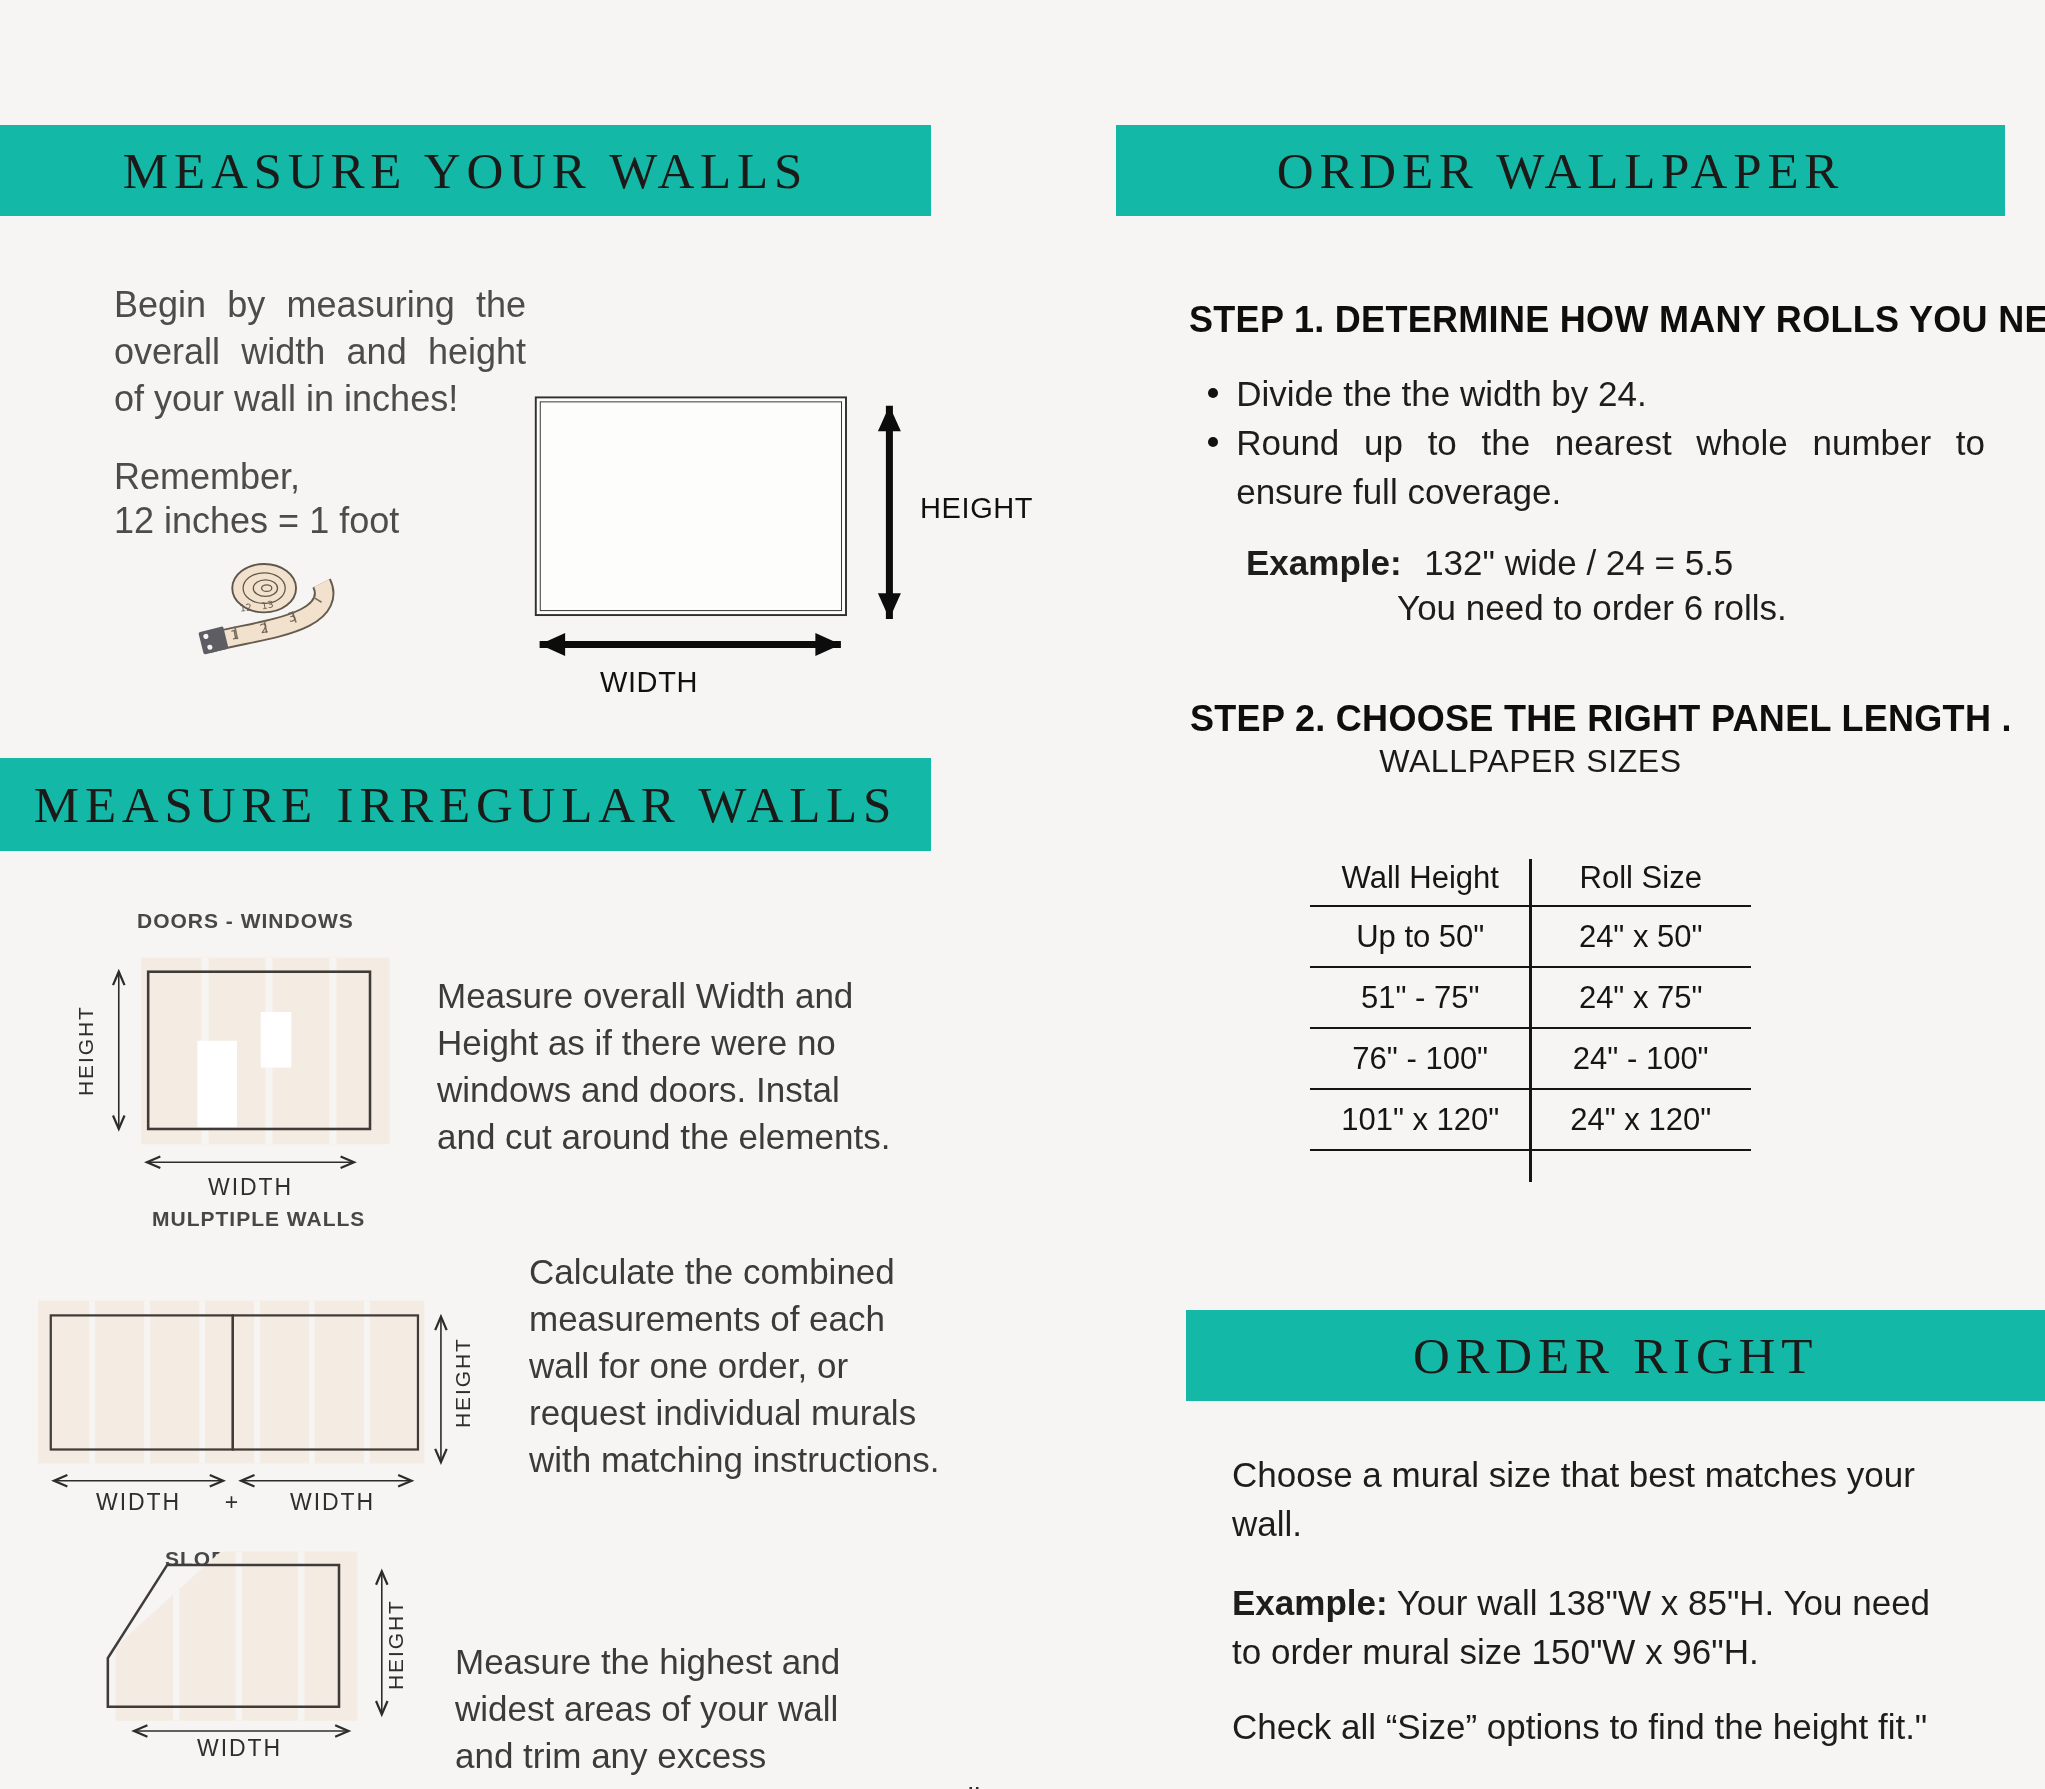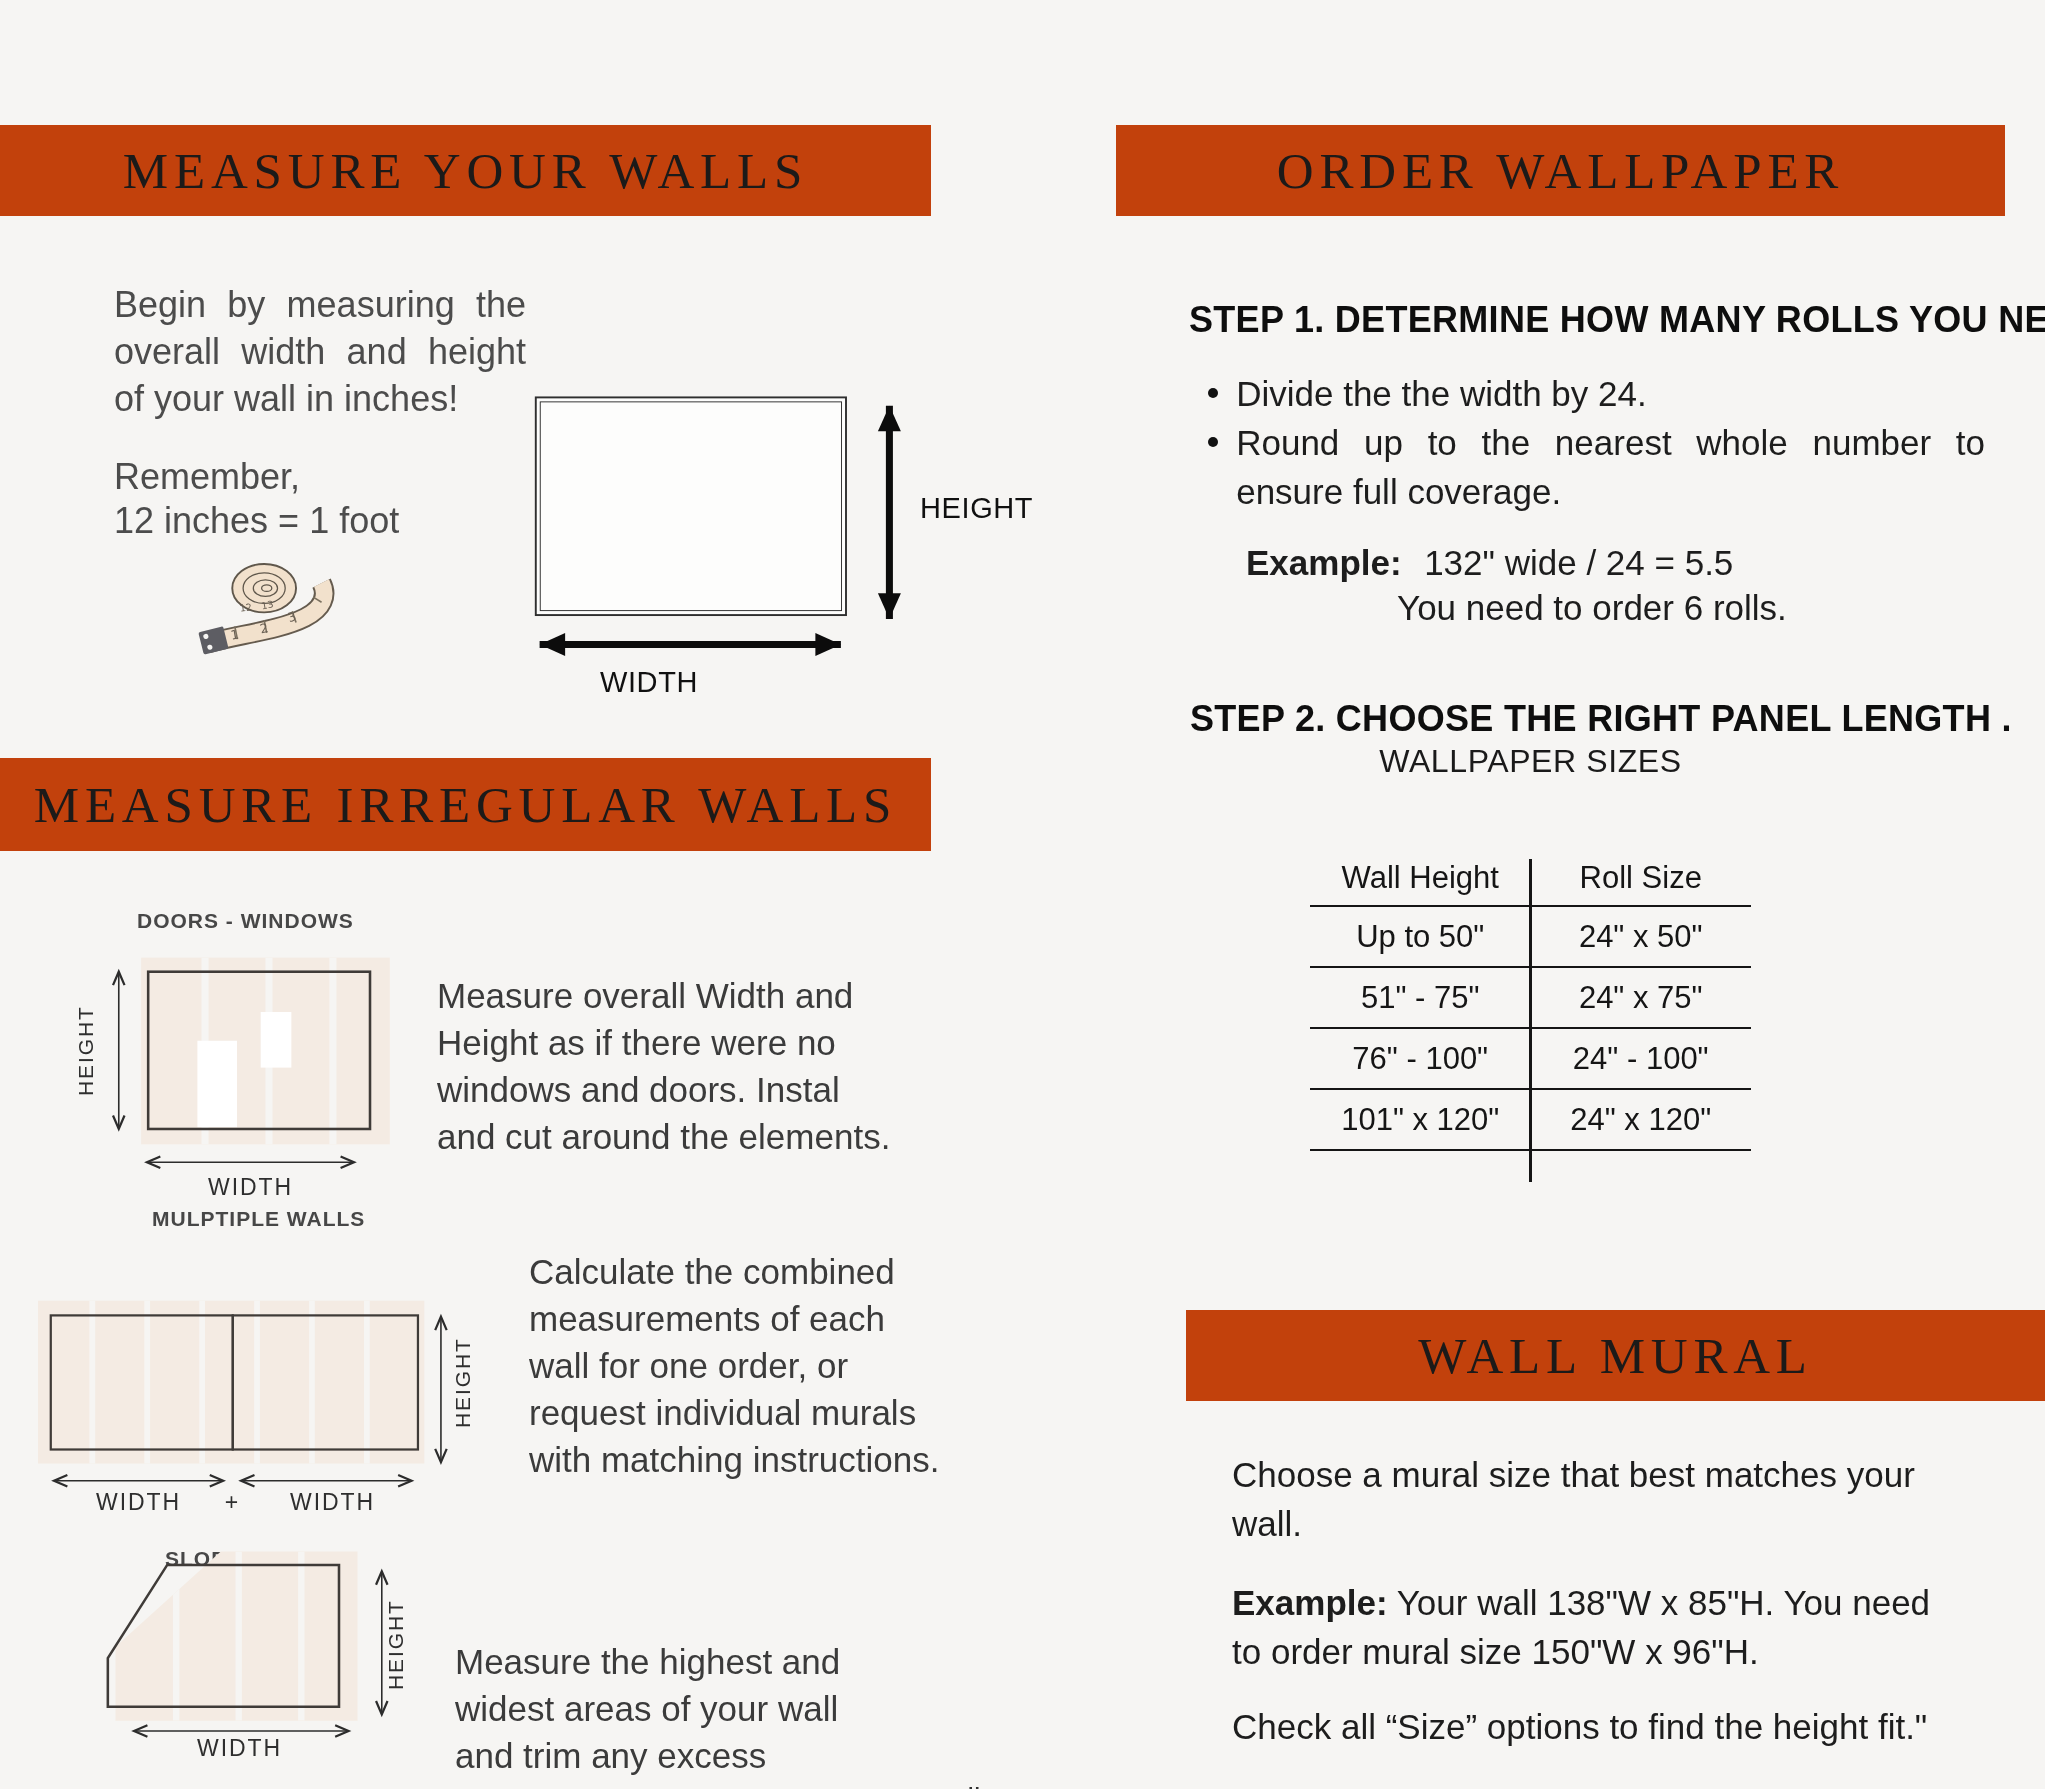--- a/index.html
+++ b/index.html
@@ -6,21 +6,21 @@
   #canvas{
     position:relative;
     width:2046px;height:1790px;
     background:#f6f5f3;
     font-family:"Liberation Sans", sans-serif;
     overflow:hidden;
   }
   .abs{position:absolute;}
   
   .banner{
-    background:#c2410c;
+    background:#14b8a6;
     display:flex;align-items:center;justify-content:center;
   }
   .banner-title{
     font-family:"Liberation Serif","DejaVu Serif",serif;
     font-size:51px;font-weight:500;color:#1c1a19;
     letter-spacing:5.8px;white-space:nowrap;
   }
   
   .body-gray{font-size:36px;color:#4c4c4c;line-height:47px;margin-left:12px;}
   .justify{text-align:justify;}
@@ -227,21 +227,21 @@
       <div class="tcell">24" - 100"</div>
     </div>
     <div class="trow data">
       <div class="tcell">101" x 120"</div>
       <div class="tcell">24" x 120"</div>
     </div>
     <div class="vdivider"></div>
   </div>
 
   <div class="abs banner" style="left:1186px;top:1310px;width:859px;height:91px;">
-    <div class="banner-title">WALL MURAL</div>
+    <div class="banner-title">ORDER RIGHT</div>
   </div>
 
   <div class="abs right-body" style="left:1232px;top:1450px;width:697px;">Choose a mural size that best matches your wall.</div>
 
   <div class="abs right-body" style="left:1232px;top:1578px;width:710px;">
     <b>Example:</b>
     <span>Your wall 138"W x 85"H. You need to order mural size 150"W x 96"H.</span>
   </div>
 
   <div class="abs right-body" style="left:1232px;top:1702px;width:793px;">Check all “Size” options to find the height fit."</div>

